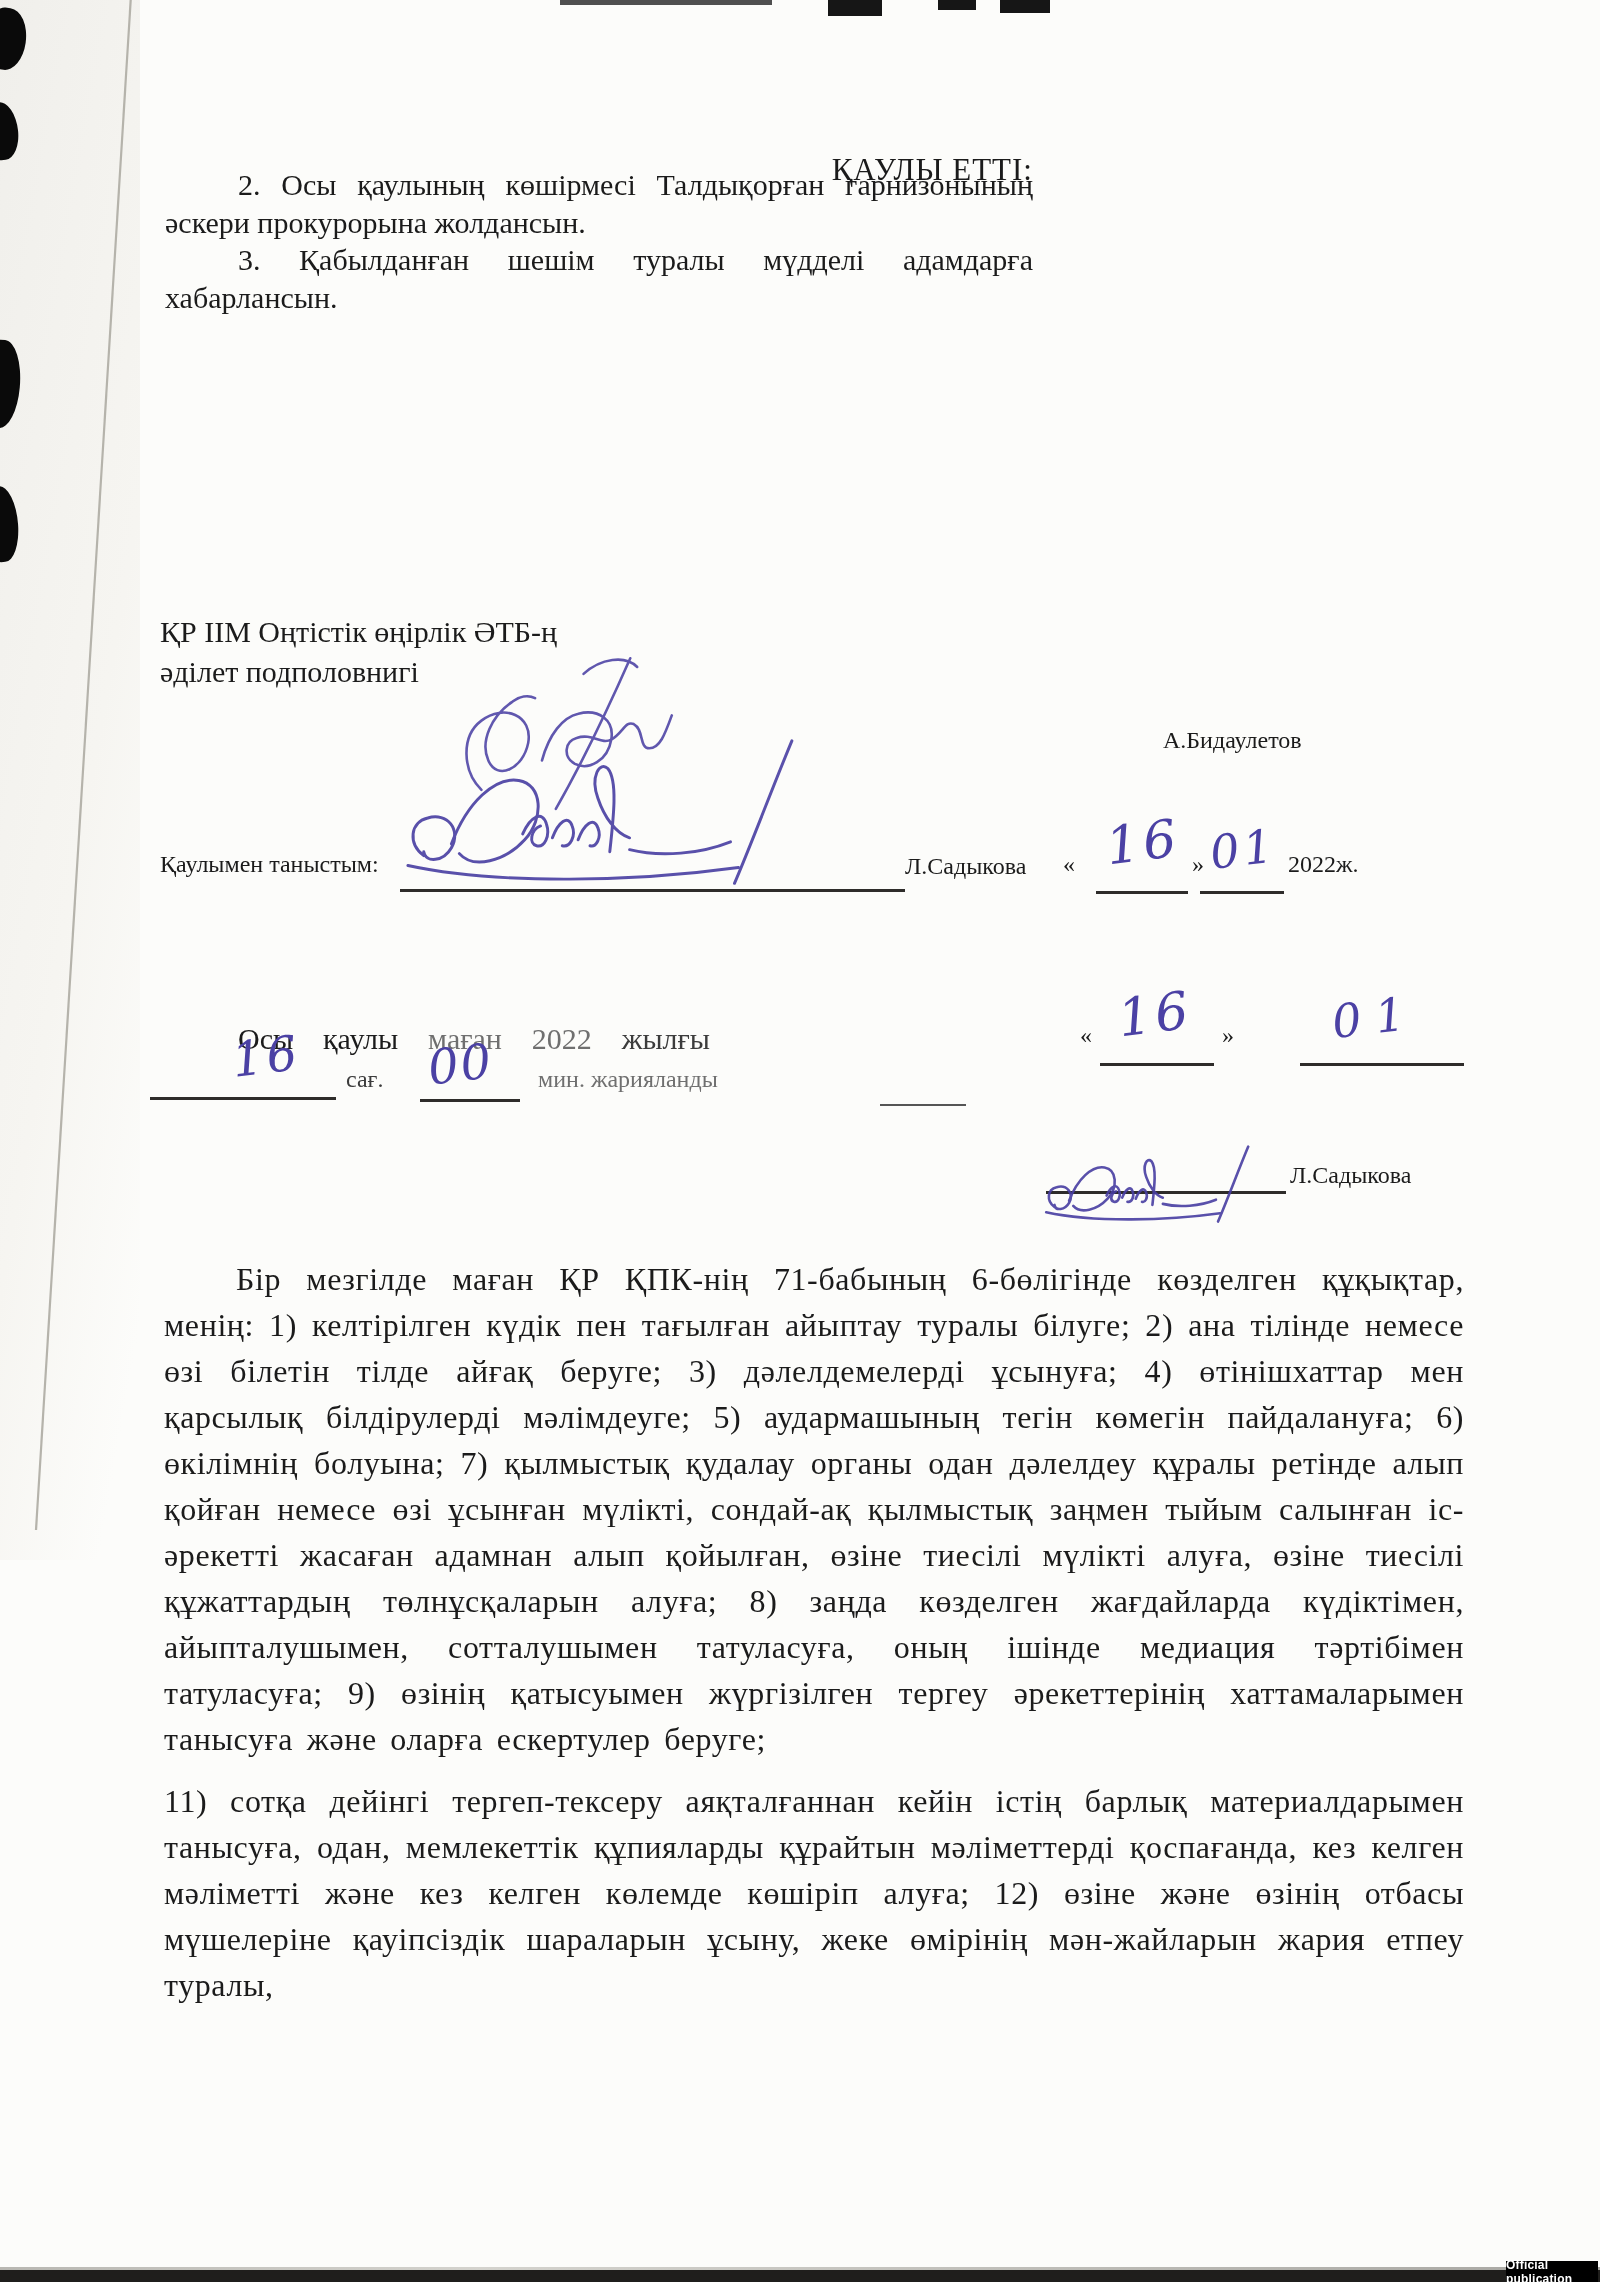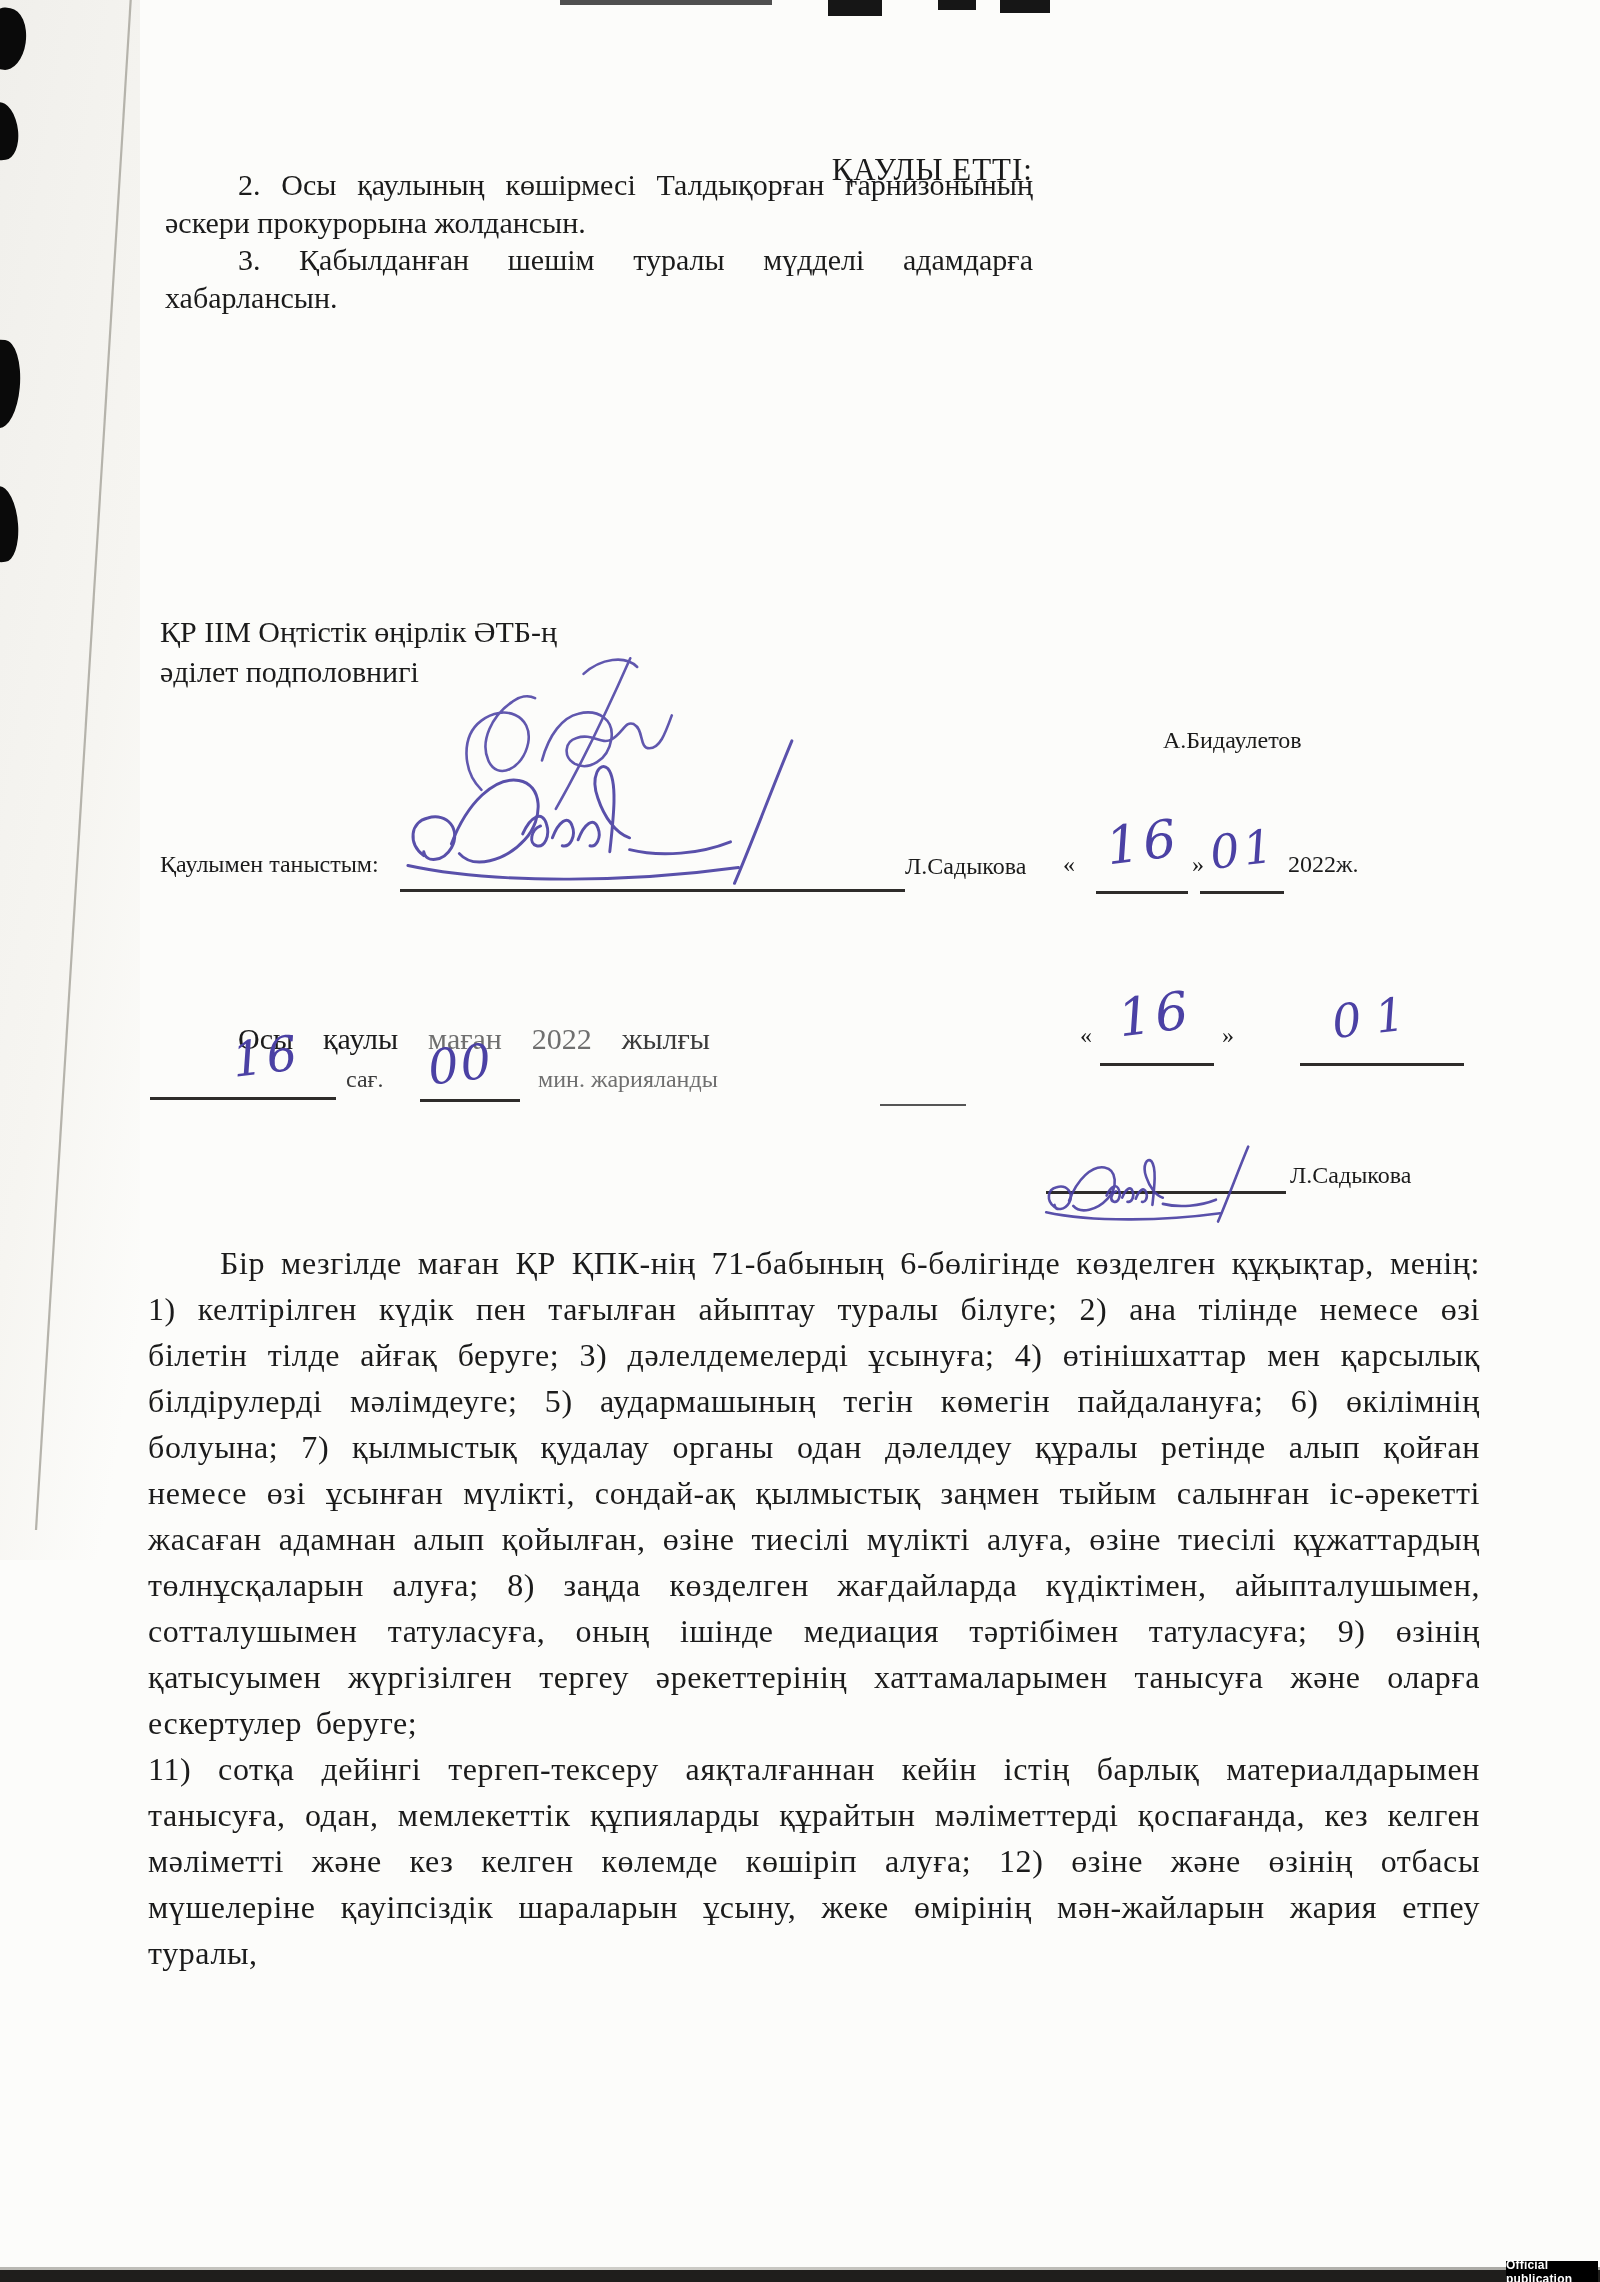--- a/index.html
+++ b/index.html
@@ -27,21 +27,21 @@
   .title{left:165px;top:110px;width:868px;text-align:right;font-size:31px;letter-spacing:1px;margin-top:42px;}
   .resolutions{left:165px;top:166px;width:868px;font-size:30px;line-height:37.6px;text-align:justify;}
   .resolutions p{margin:0;text-indent:73px;}
   .officer{left:160px;top:612px;width:880px;font-size:30px;line-height:40px;}
   .officer div{white-space:nowrap;}
   .plain{font-size:24px;white-space:nowrap;}
   .faded{color:#6f6f6f;}
   .semi{color:#3c3c3c;}
   .rights{left:148px;top:1240px;width:1332px;font-size:32px;line-height:46px;
     text-align:justify;letter-spacing:.6px;word-spacing:5px;}
-  .rights p{margin:0;}
+  .rights p{margin:16px;}
   .rights p.first{text-indent:72px;}
   
   .rule{background:#2e2c2a;height:3px;}
   .rule.thin{height:2px;background:#555;}
   
   .hw{
     color:#4b41a4;font-family:"DejaVu Serif",serif;font-style:italic;
     letter-spacing:4px;transform:rotate(-7deg);white-space:nowrap;
   }
   .sig svg{display:block;width:100%;height:100%;}

